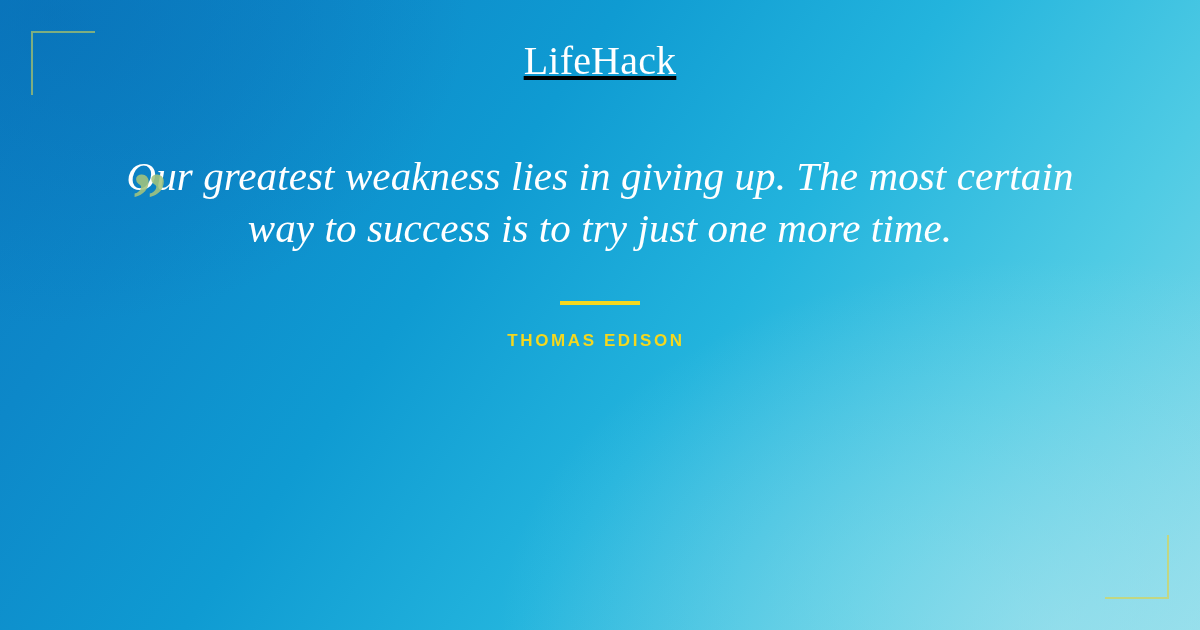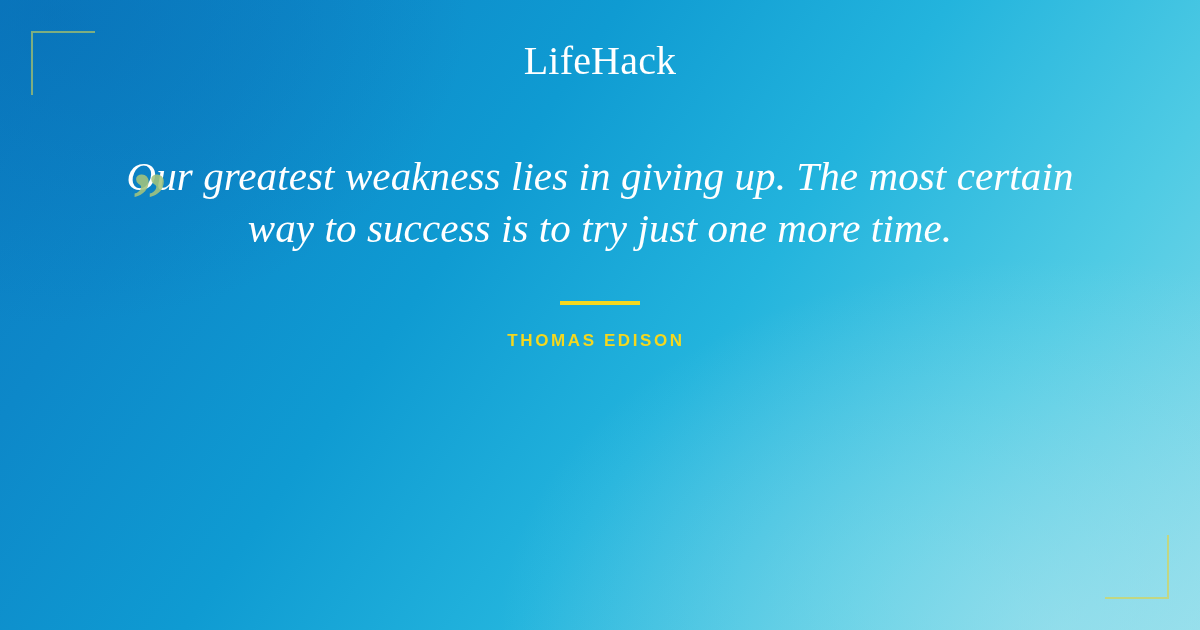--- a/index.html
+++ b/index.html
@@ -64,20 +64,21 @@
   .logo {
     position: absolute;
     top: 0;
     left: 0;
     right: 0;
     height: 122px;
     display: flex;
     align-items: center;
     justify-content: center;
     z-index: 4;
+    text-decoration: underline;
   }
   .logo-text {
     font-family: "Liberation Serif", "DejaVu Serif", serif;
     font-size: 40px;
     line-height: 1;
     color: #ffffff;
     letter-spacing: 0.2px;
     font-weight: 400;
     white-space: nowrap;
   }

